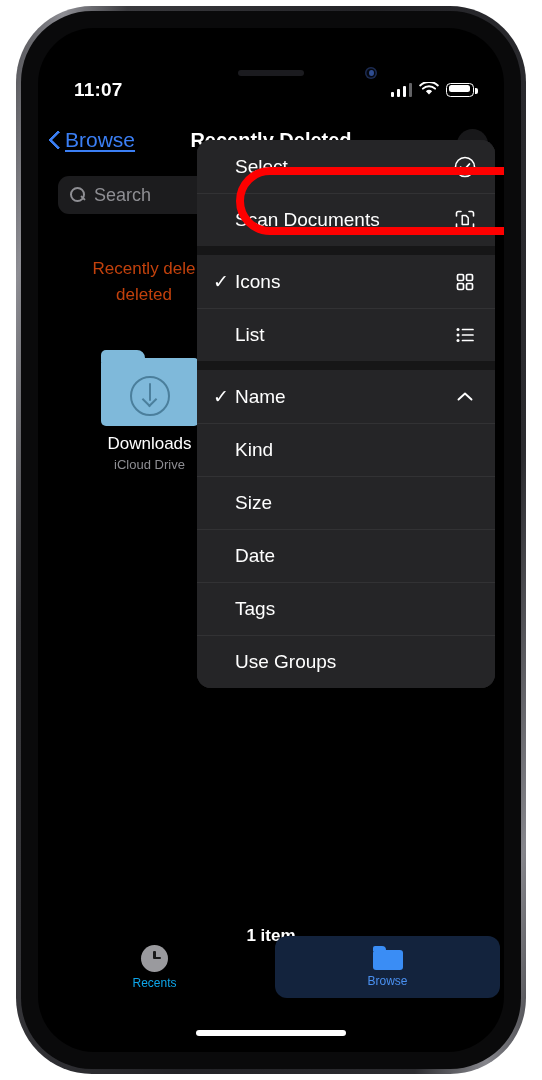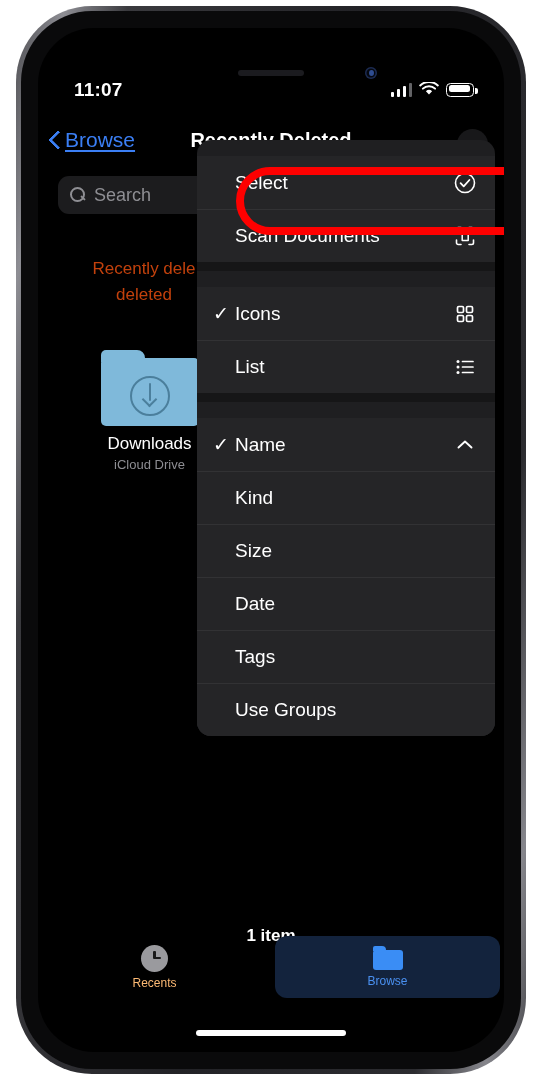--- a/index.html
+++ b/index.html
@@ -299,21 +299,21 @@
   
   #context-menu {
     position:absolute;
     left: 159px; top: 112px;
     width: 298px;
     background:#1f1f21;
     border-radius: 14px;
     overflow:hidden;
     z-index: 30;
   }
-  .menu-group { background:#252527;margin-top:16px; }
+  .menu-group { background:#252527; }
   .menu-gap { height: 9px; background:#161617; }
   .menu-row {
     position:relative;
     height: 53px;
     display:flex;
     align-items:center;
     padding: 0 18px 0 16px;
     background:#252527;
     cursor:pointer;
   }
@@ -369,21 +369,21 @@
     flex-direction:column;
     align-items:center;
     justify-content:center;
     gap: 4px;
     cursor:pointer;
     margin: 0 4px;
     border-radius: 12px;
   }
   #tab-browse { background:#13233d; }
   .tab-label { font-size: 12px; }
-  #tab-recents .tab-label { color:#fdba74; }
+  #tab-recents .tab-label { color:#0ea5e9; }
   #tab-browse  .tab-label { color:#4a90f0; }
   #recents-icon {
     width: 27px; height:27px;
     border-radius:50%;
     background:#9a9a9e;
     position:relative;
   }
   #recents-icon::before {
     content:"";
     position:absolute;

